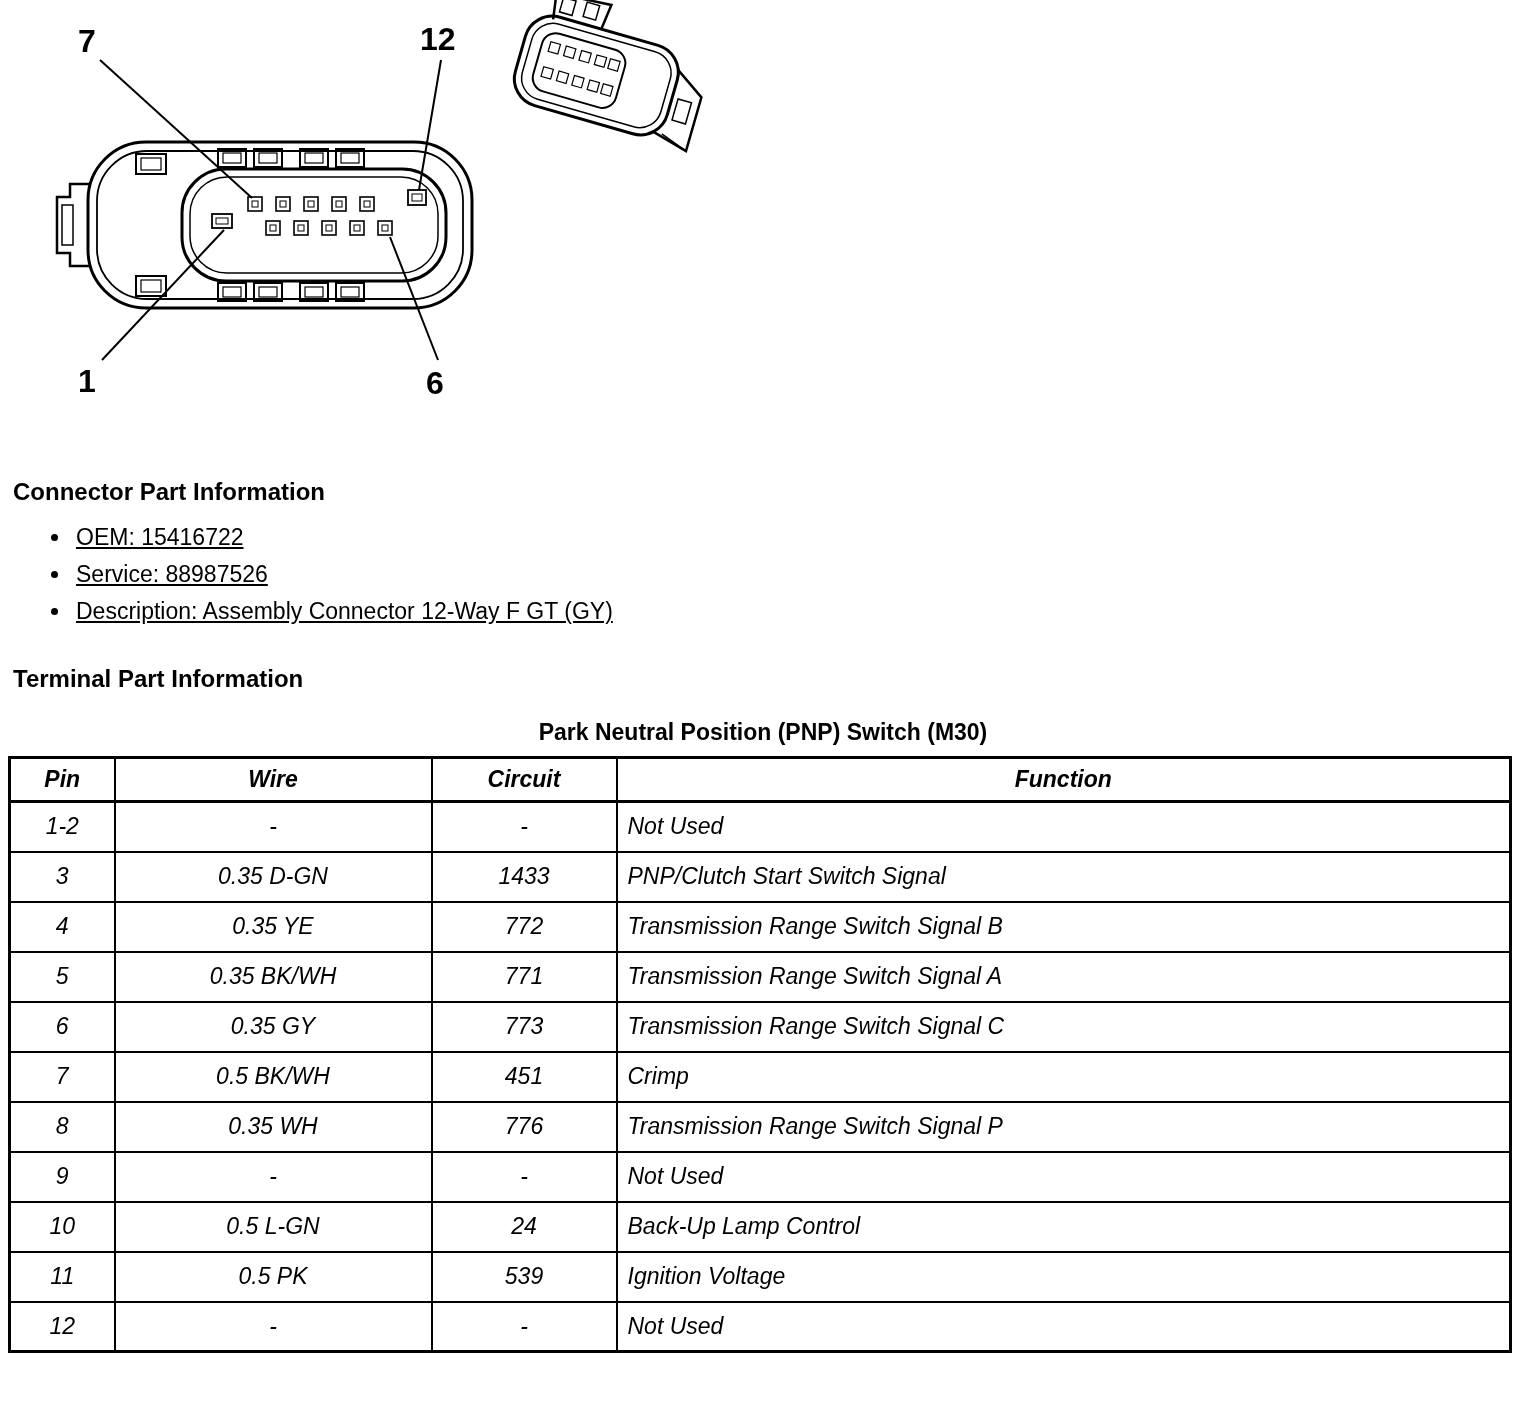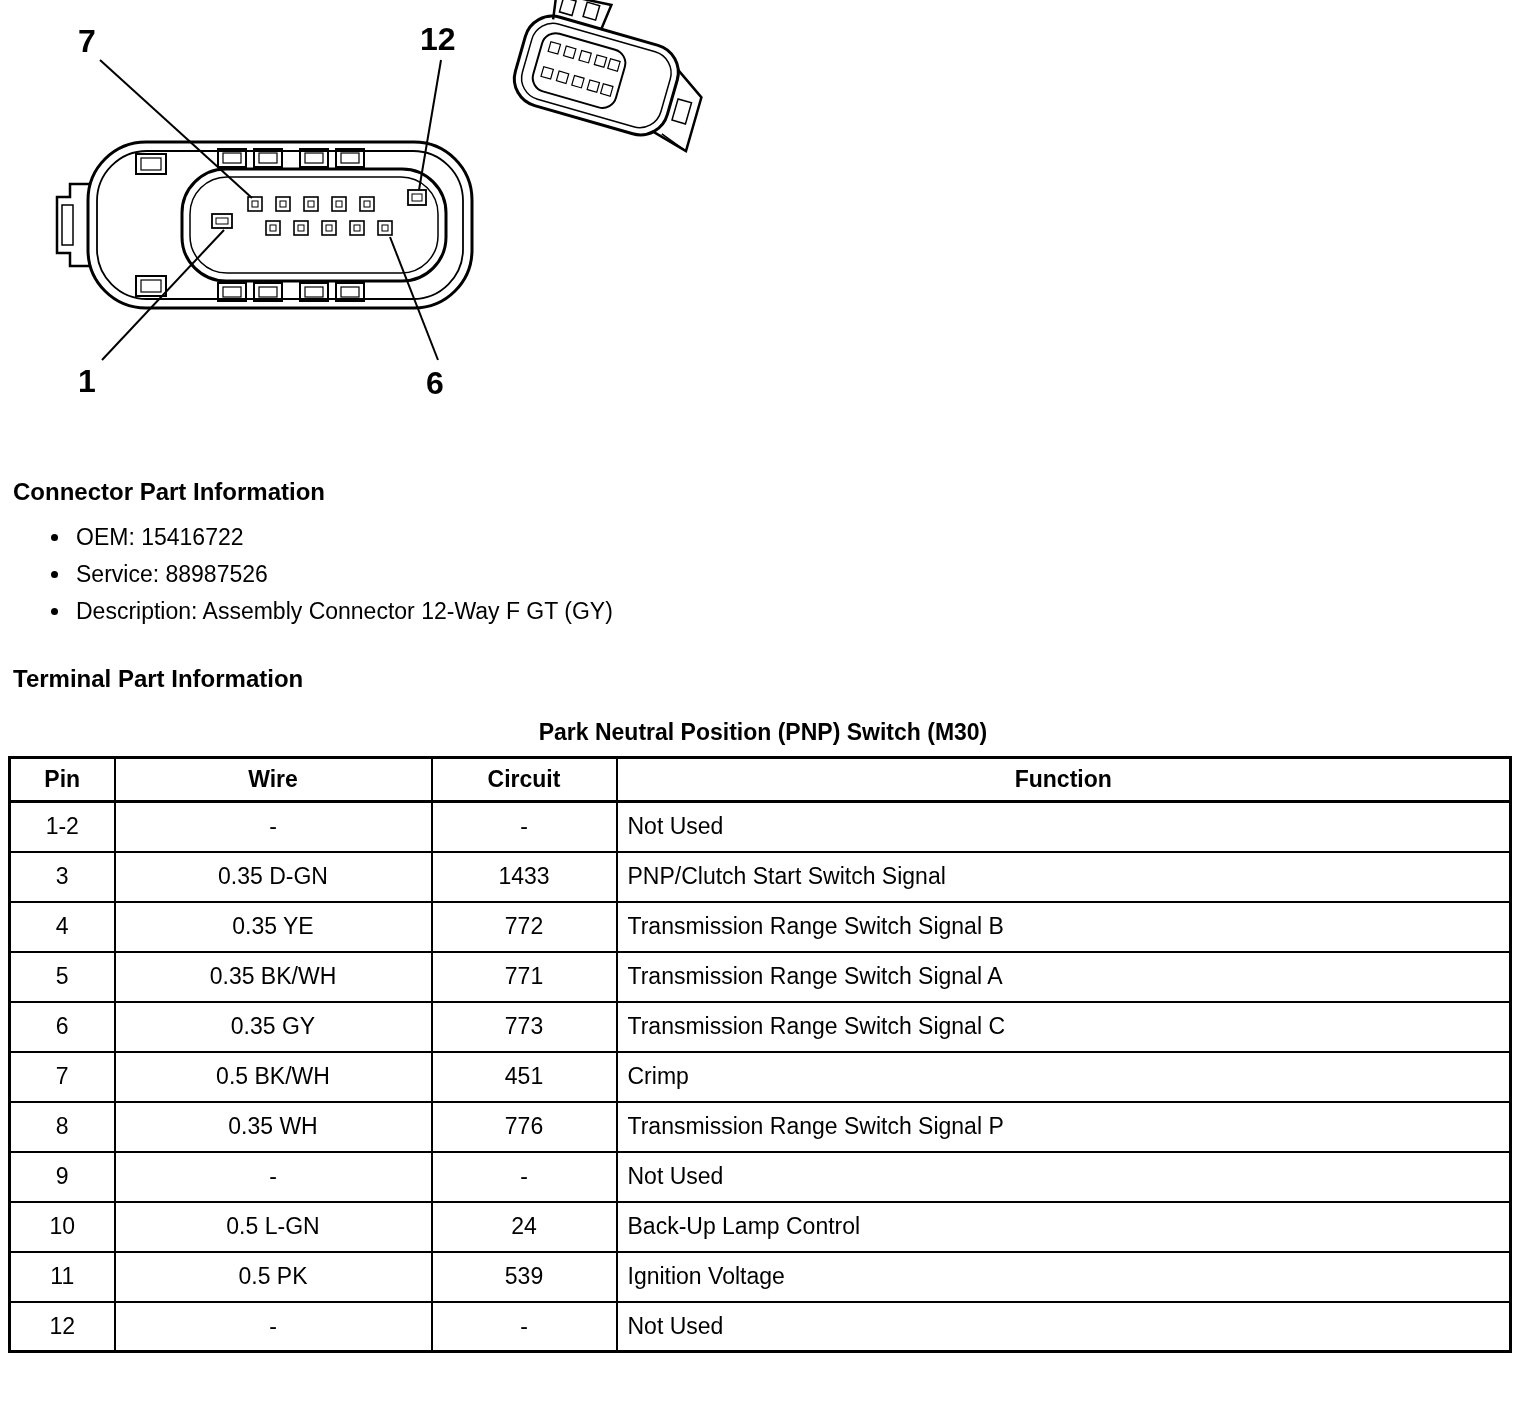--- a/index.html
+++ b/index.html
@@ -7,29 +7,29 @@
   .page {
     width: 1520px; height: 1402px; background: #ffffff; color: #000000;
     font-family: "Liberation Sans", sans-serif; position: relative; overflow: hidden;
   }
   .diagram-wrap { width: 1520px; height: 438px; }
   svg text { font-family: "Liberation Sans", sans-serif; }
   .section-heading {
     font-size: 24px; font-weight: bold; margin: 40px 0 0 0; padding: 0 10px 0 13px;
   }
   .info-list {
-    list-style: disc; margin: 18px 0 8px 0; padding: 0 0 0 72px; font-size: 23px;
+    list-style: disc; margin: 18px 0 8px 0; padding: 0 0 0 72px; font-size: 23px; text-decoration: underline;
   }
   .info-list li { margin: 10px 0; padding-left: 4px; }
   .table-title { text-align: center; font-size: 23px; font-weight: bold; margin: 26px 0 10px 0; padding-left: 6px; }
   table.pin-table {
     border-collapse: collapse; width: 1504px; margin: 0 auto; table-layout: fixed;
     border: 3px solid #000;
   }
-  .pin-table th, .pin-table td { border: 2px solid #000; font-size: 23px; padding: 2px 10px; }
+  .pin-table th, .pin-table td { border: 2px solid #000; font-size: 23px; padding: 2px 10px; font-style: italic; }
   .pin-table th { height: 44px; border-bottom: 3px solid #000; text-align: center; font-weight: bold; }
   .pin-table td { height: 50px; }
   .pin-table td.ctr { text-align: center; }
   .pin-table td.fn  { text-align: left; }
 </style>
 </head>
 <body>
 
 <div class="page">
 

